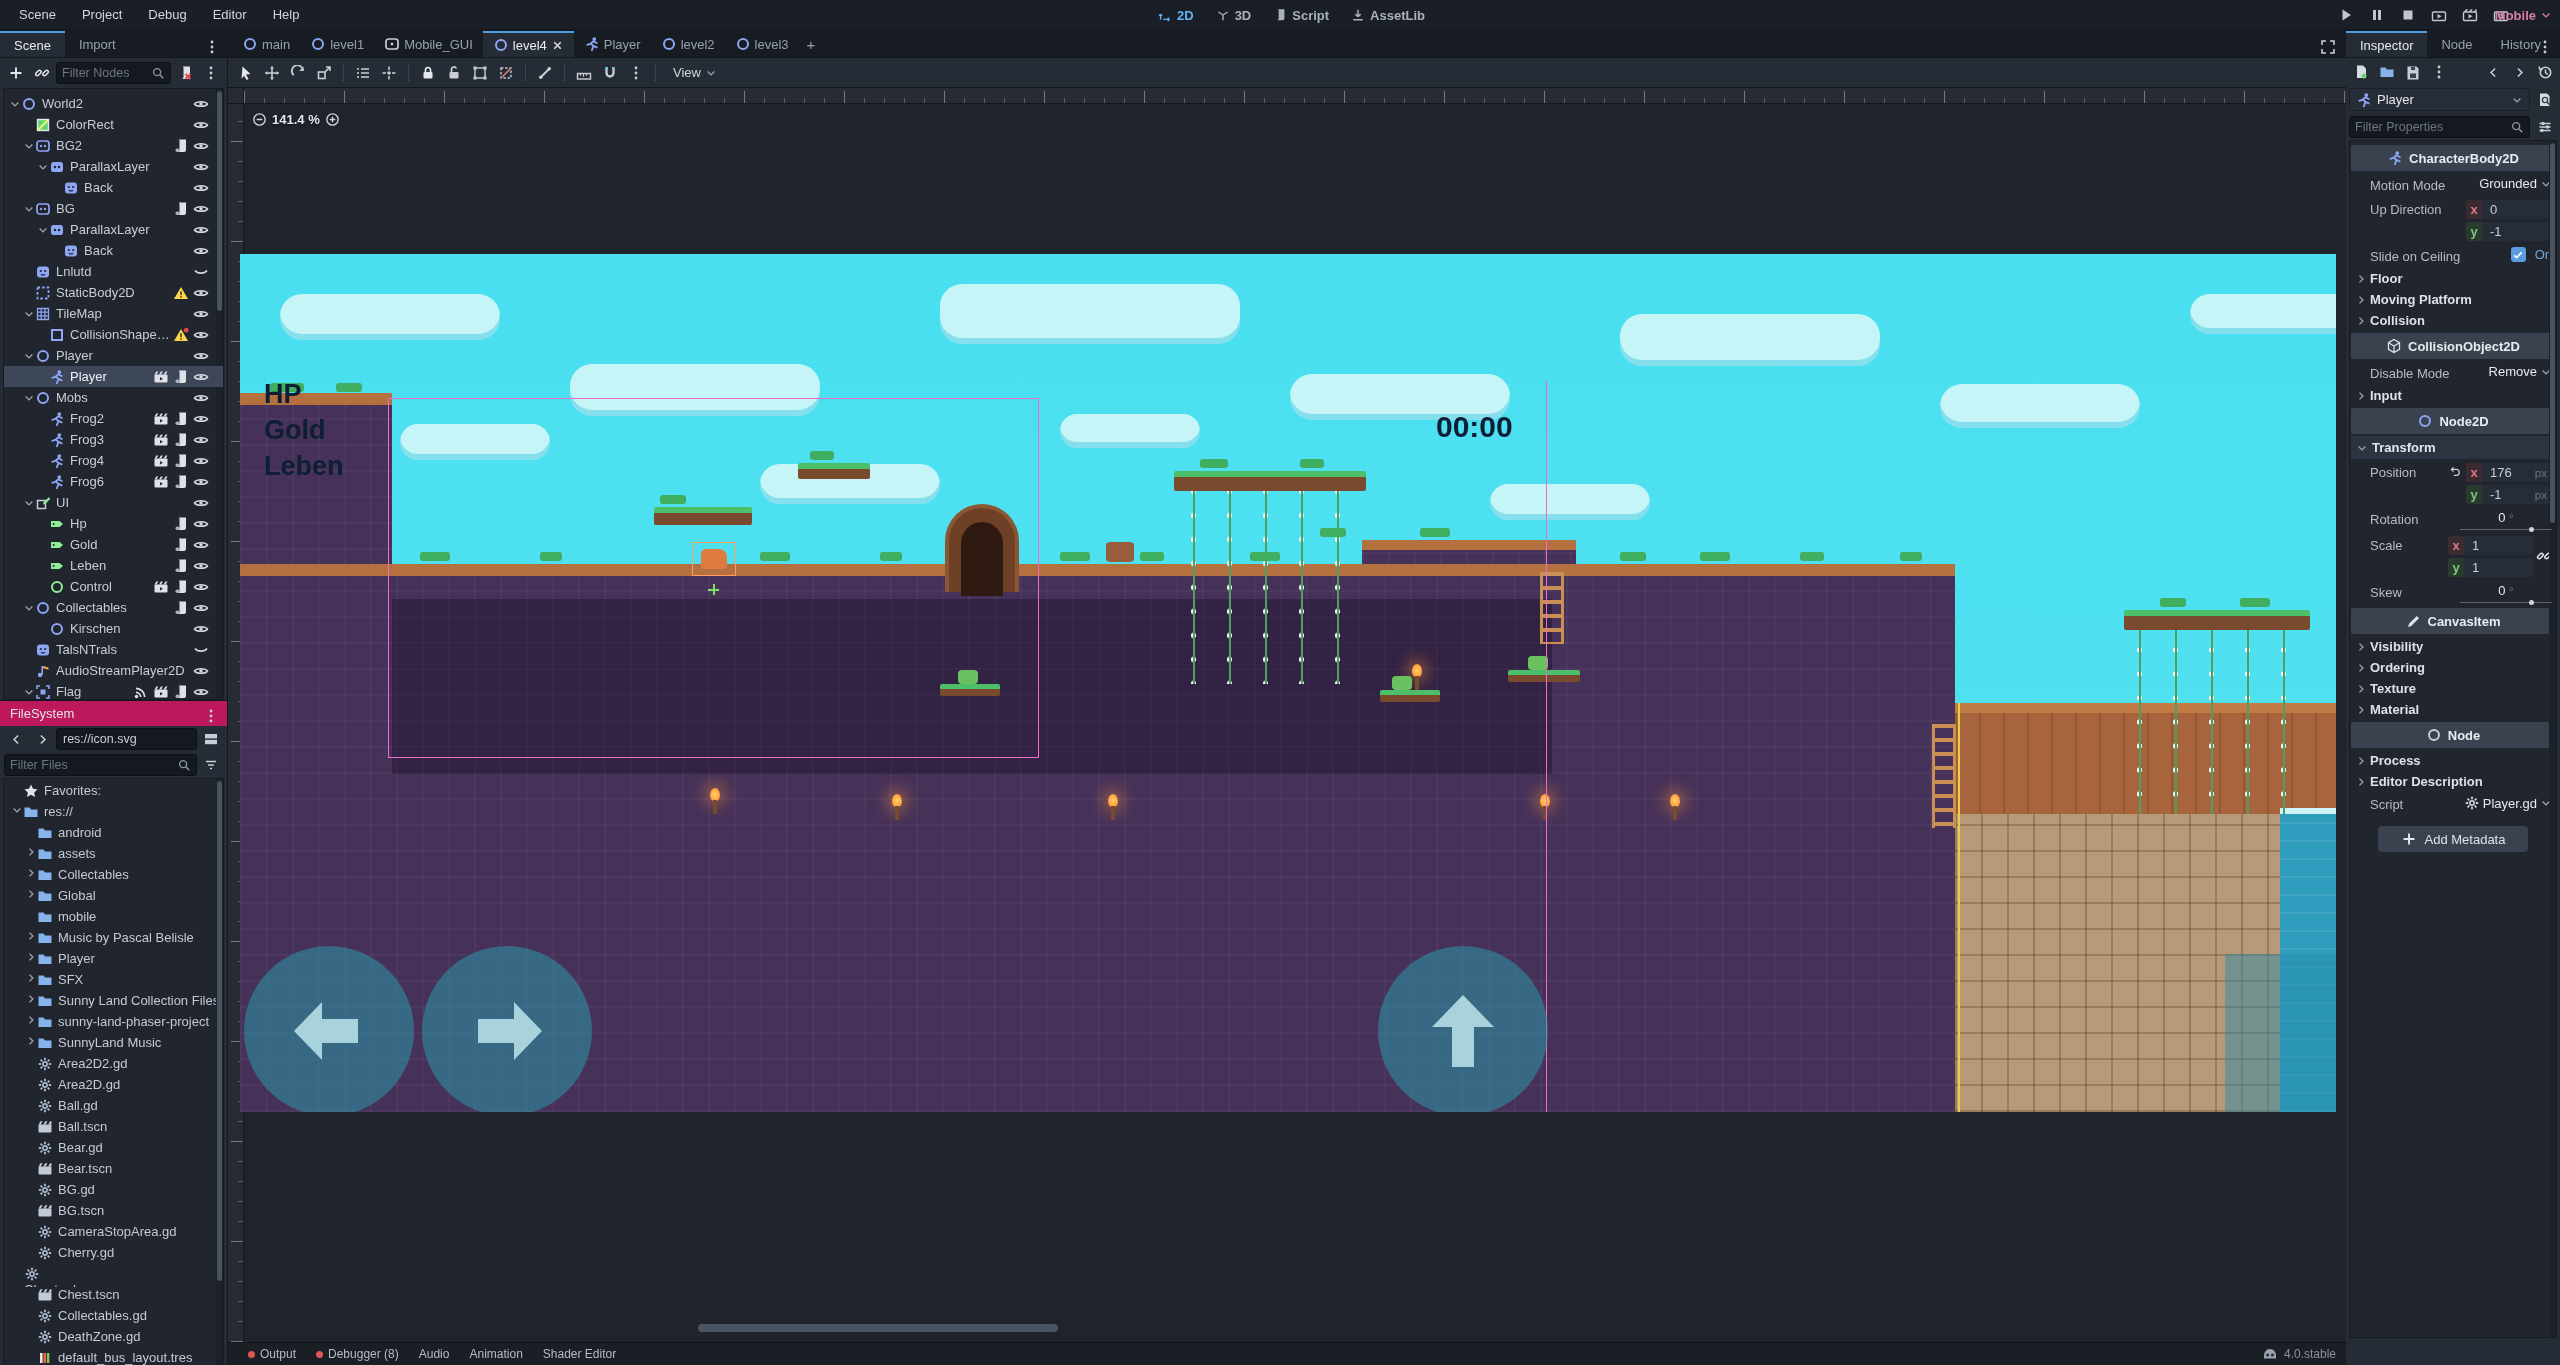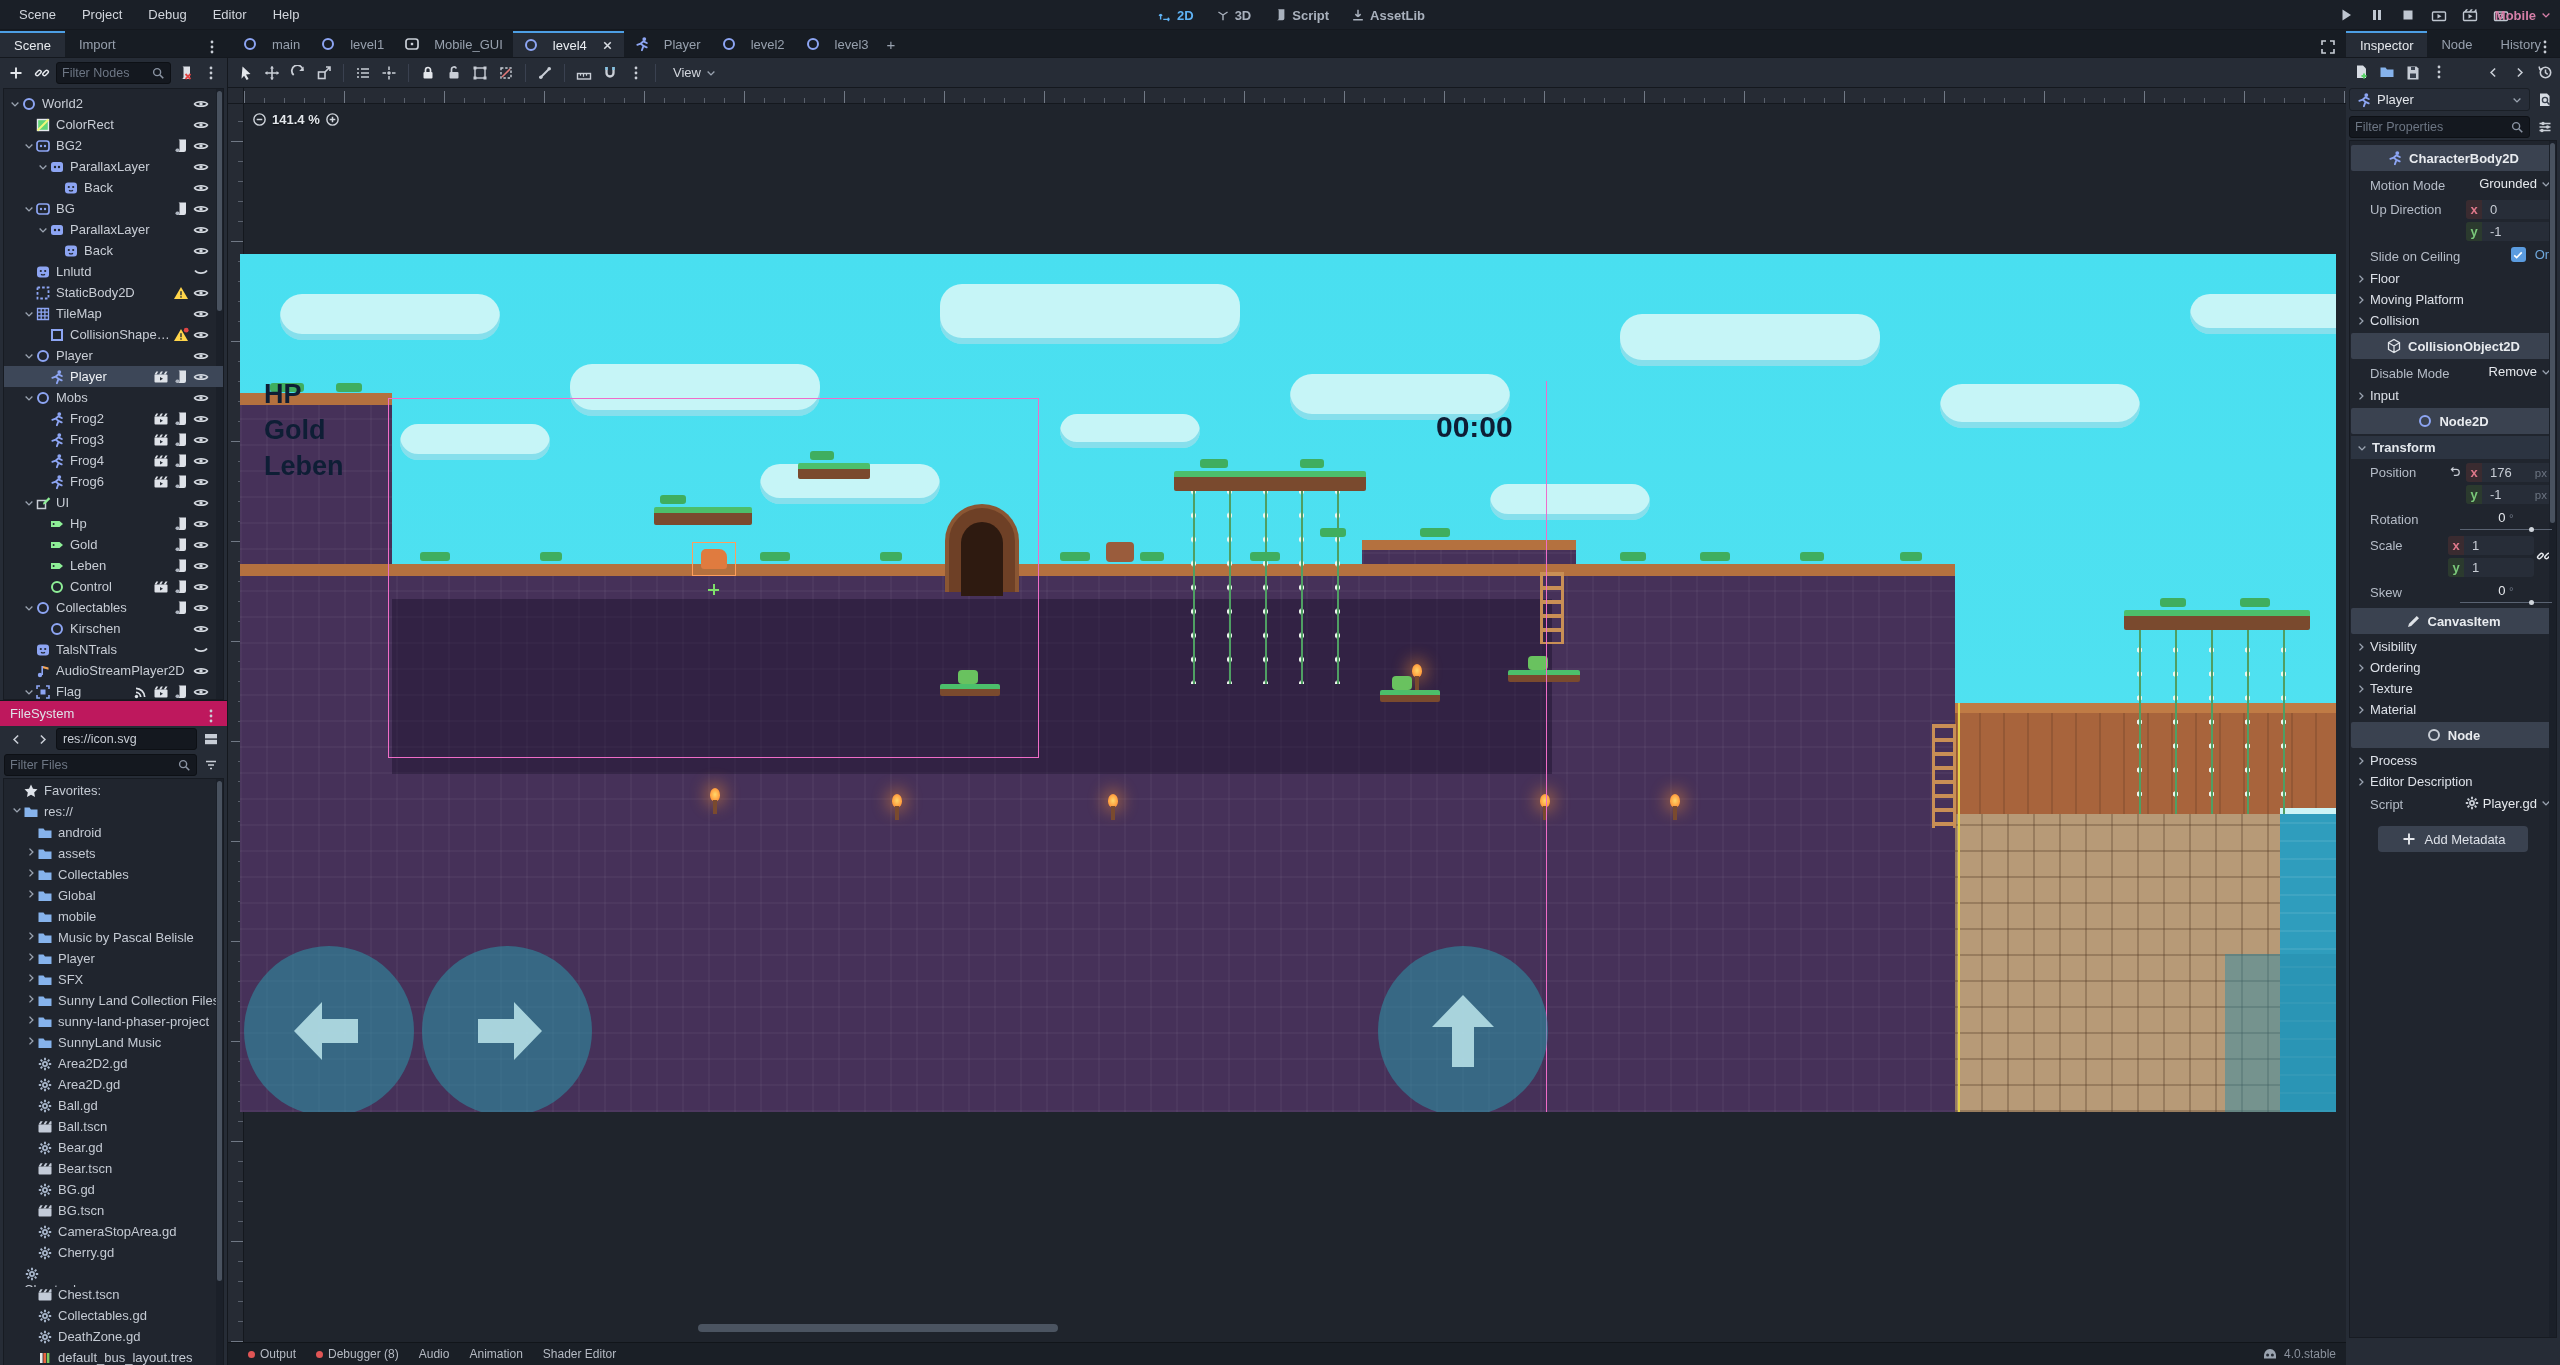--- a/index.html
+++ b/index.html
@@ -21,21 +21,21 @@
     color:#d67fa8;font-weight:bold;padding:0 6px}
 
   
   #tabsrow{position:absolute;left:0;top:30px;width:2560px;height:28px;background:#171c23;
     display:flex;border-bottom:1px solid #14181e}
   #docktabs{width:228px;display:flex;align-items:flex-end;position:relative}
   .dtab{height:26px;display:flex;align-items:center;padding:0 14px;color:#97a0ad}
   .dtab.active{background:#262c36;color:#e7eaee;border-top:2px solid #4d9fe4}
   #docktabs .menu-dots{position:absolute;right:4px;top:5px}
   #scenetabs{flex:1;display:flex;align-items:flex-end;padding-left:4px;position:relative}
-  .stab{height:26px;display:flex;align-items:center;gap:14px;padding:0 10px;color:#97a0ad;white-space:nowrap}
+  .stab{height:26px;display:flex;align-items:center;gap:4px;padding:0 10px;color:#97a0ad;white-space:nowrap}
   .stab.active{background:#262c36;color:#eceff3;border-top:2px solid #4d9fe4}
   .addtab{height:26px;display:flex;align-items:center;padding:0 8px;color:#9aa3b0;font-size:15px}
   #expand-btn{position:absolute;right:6px;top:5px}
   #insptabs{width:214px;display:flex;align-items:flex-end;position:relative}
   #insptabs .menu-dots{position:absolute;right:3px;top:5px}
 
   
   #leftdock{position:absolute;left:0;top:58px;width:228px;height:1307px;background:#262c36;
     border-right:1px solid #14181e}
   .dock-toolbar{height:30px;display:flex;align-items:center;gap:2px;padding:0 4px}
@@ -129,21 +129,21 @@
   .insp-row{height:27px;display:flex;align-items:center;gap:3px;padding:0 3px}
   .objpicker{flex:1;height:23px;background:#272d38;border:1px solid #1a1f26;border-radius:3px;
     display:flex;align-items:center;gap:5px;padding:0 6px;color:#e3e6eb;min-width:0}
   .objpicker .nm{flex:1;white-space:nowrap;overflow:hidden}
   #ibody{position:relative;height:1198px;background:#20252e;margin:0 3px 3px 3px;
     border:1px solid #171b22;overflow:hidden;padding-top:2px}
   .icat{height:26px;display:flex;align-items:center;justify-content:center;gap:6px;background:#3a4250;
     margin:2px 1px;font-weight:bold;color:#e8ebef;border-radius:2px}
   .isec{height:23px;display:flex;align-items:center;gap:4px;background:#2c3441;padding-left:5px;
     font-weight:bold;color:#e4e8ed;margin:1px}
-  .ifold{height:21px;display:flex;align-items:center;gap:3px;padding-left:5px;font-weight:normal;color:#dde1e8}
+  .ifold{height:21px;display:flex;align-items:center;gap:3px;padding-left:5px;font-weight:bold;color:#dde1e8}
   .iprop{display:flex;align-items:flex-start;padding:3px 4px 3px 20px;min-height:24px}
   .iprop .plabel{flex:1;color:#b5bcc7;padding-top:2px;white-space:nowrap;overflow:hidden}
   .pval{display:flex;align-items:center;gap:3px;color:#e6e9ed}
   .xyfields{display:flex;flex-direction:column;gap:3px}
   .xyfield{display:flex;align-items:center;gap:4px;height:19px;background:#272d38;border-radius:3px;
     padding:0 5px 0 0;min-width:86px}
   .axis{width:16px;height:19px;display:flex;align-items:center;justify-content:center;font-weight:bold;
     border-radius:3px 0 0 3px}
   .axis.x{background:#3a2b30;color:#e0788a}
   .axis.y{background:#2b3a2e;color:#7ac87a}

